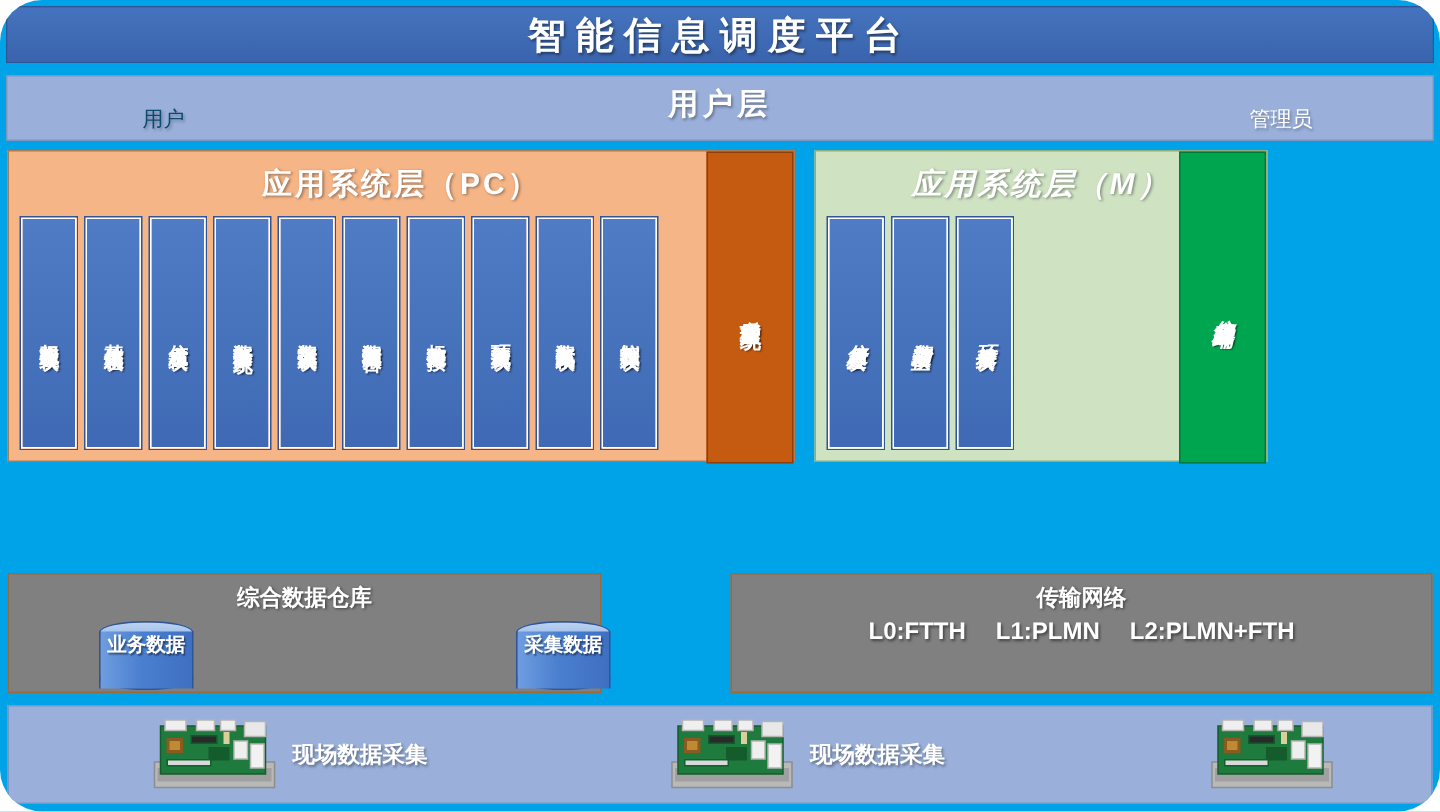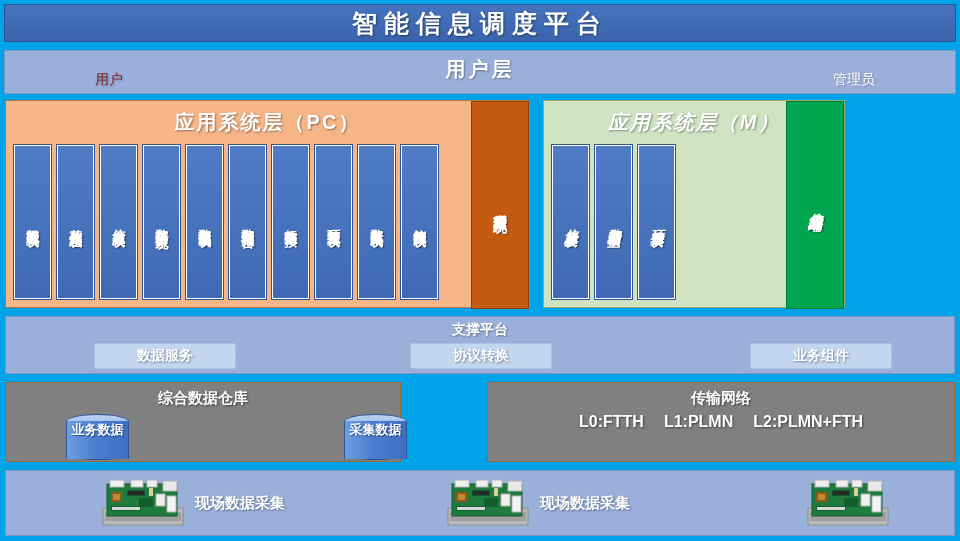--- a/index.html
+++ b/index.html
@@ -1,19 +1,20 @@
 <!DOCTYPE html>
 <html><head>
 <meta charset="utf-8">
 <style>
   html,body{margin:0;padding:0;background:#ffffff;}
   body{font-family:"Liberation Sans","DejaVu Sans",sans-serif;}
   #diagram{
     position:relative;width:960px;height:541px;overflow:hidden;
     background:#00a2e8;
+    border-radius:28px;
   }
   
   .title-bar{
     position:absolute;left:4px;top:4px;width:952px;height:38px;
     background:linear-gradient(180deg,#4573bd 0%,#3a64ad 100%);
     border:1px solid #2f5596;
     display:flex;align-items:center;justify-content:center;
     box-sizing:border-box;
   }
   .title-bar .txt{
@@ -24,21 +25,21 @@
   .user-layer{
     position:absolute;left:4px;top:50px;width:952px;height:44px;
     background:#9ab0da;border:1px solid #7e95c4;box-sizing:border-box;
   }
   .user-layer .center-title{
     position:absolute;left:0;right:0;top:5px;text-align:center;
     color:#ffffff;font-size:20px;font-weight:bold;letter-spacing:3px;
     text-shadow:1px 1px 2px rgba(0,0,0,.35);
   }
   .user-layer .role-left{
-    position:absolute;left:90px;top:20px;color:#7f1d1d;font-size:14px;
+    position:absolute;left:90px;top:20px;color:#0c4a6e;font-size:14px;
     text-shadow:1px 1px 2px rgba(0,0,0,.3);
   }
   .user-layer .role-right{
     position:absolute;right:80px;top:20px;color:#ffffff;font-size:14px;
     text-shadow:1px 1px 2px rgba(0,0,0,.3);
   }
   
   .app-band{position:absolute;left:0;top:98px;width:960px;height:214px;}
   .pc-panel{
     position:absolute;left:5px;top:2px;width:525px;height:208px;
@@ -213,26 +214,20 @@
       <div class="m-modules" id="m-modules">
           <div class="vmod">信息标注模块</div>
           <div class="vmod">数据处理模型</div>
           <div class="vmod">环境告警模块</div>
         </div>
       <div class="notify-terminal">信息提醒终端</div>
     </div>
 
   </div>
 
-  <div class="support">
-    <div class="sp-title">支撑平台</div>
-    <div class="sp-chip c0">数据服务</div>
-    <div class="sp-chip c1">协议转换</div>
-    <div class="sp-chip c2">业务组件</div>
-  </div>
 
   <div class="store-band">
 
     <div class="gray-panel warehouse">
       <div class="gp-title">综合数据仓库</div>
       <div class="cyl biz">
         <div class="top"></div>
         <div class="bottom"></div>
         <div class="body"></div>
         <div class="label">业务数据</div>

